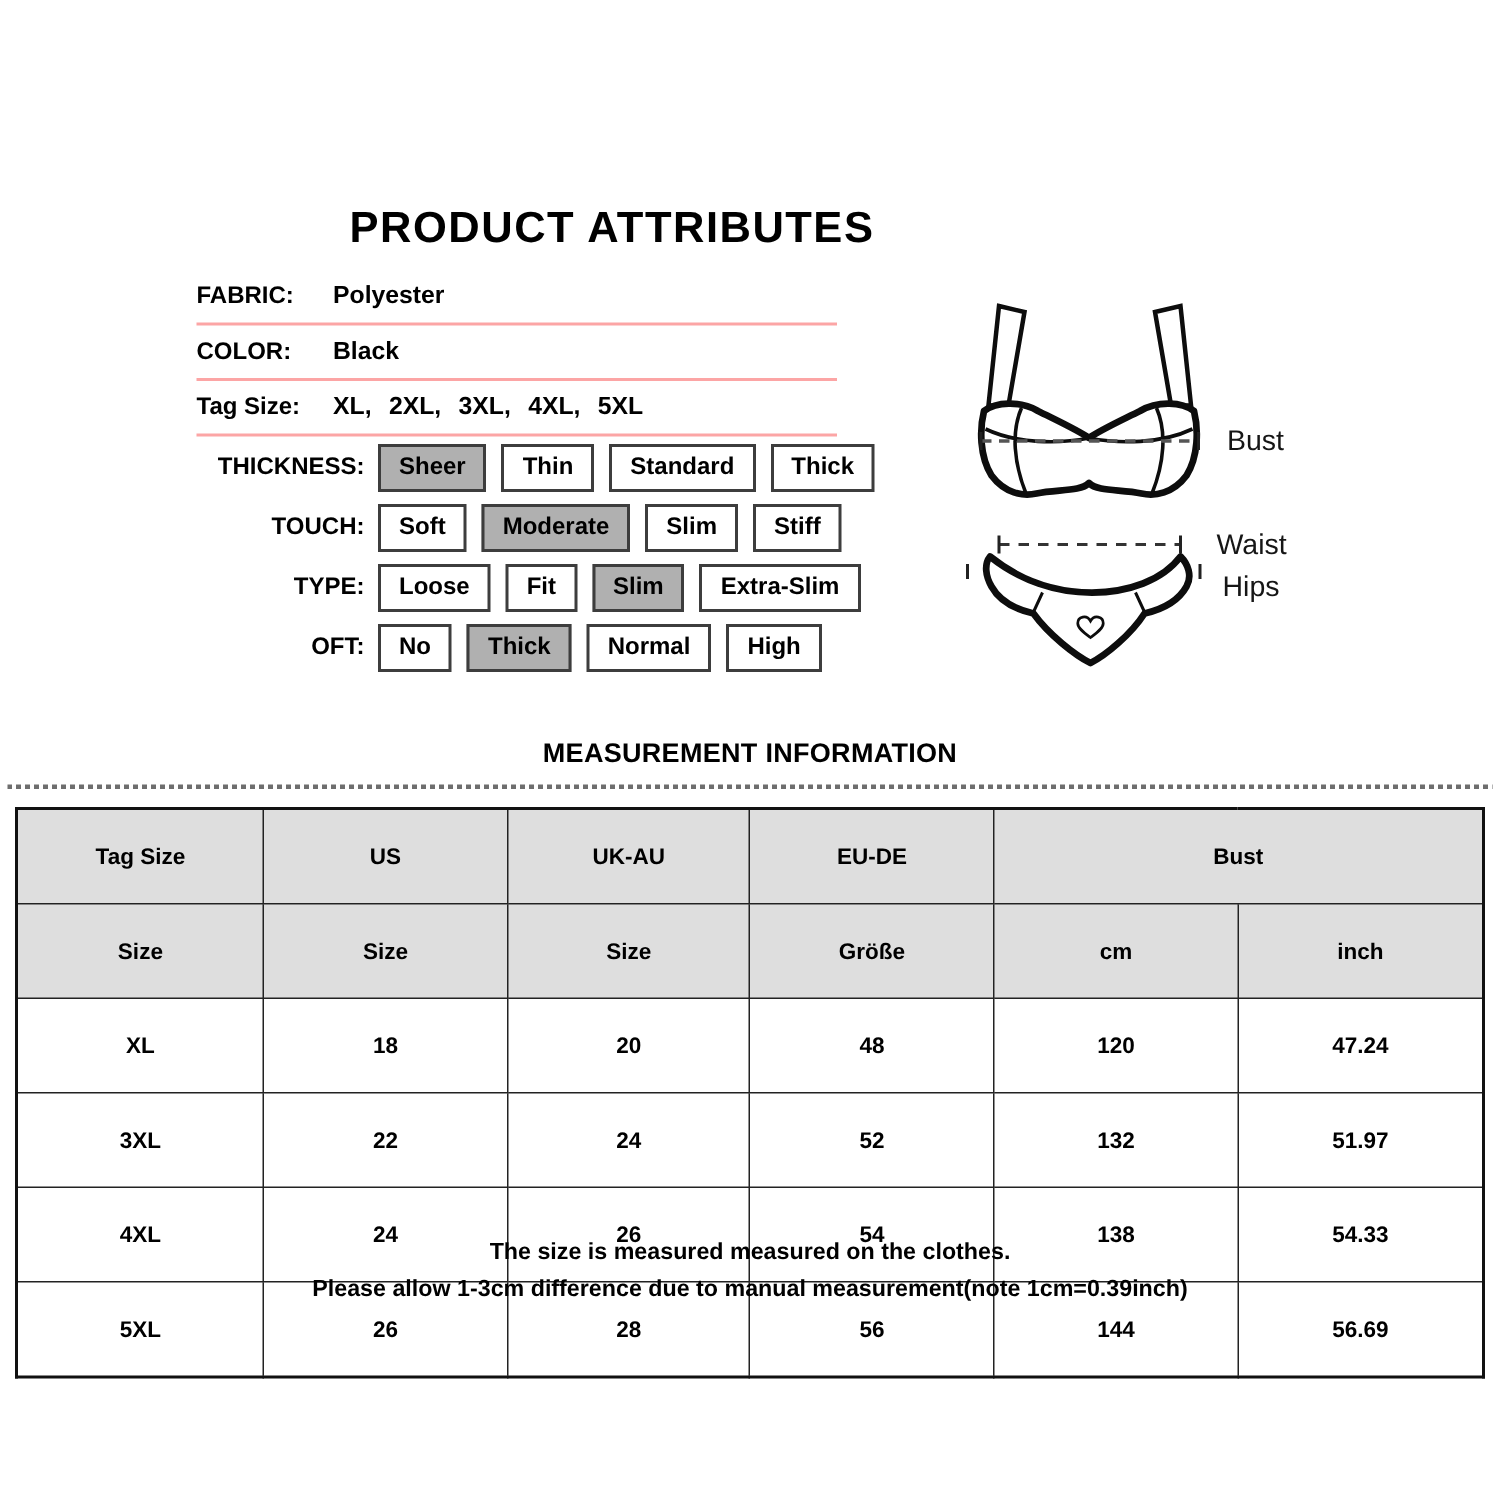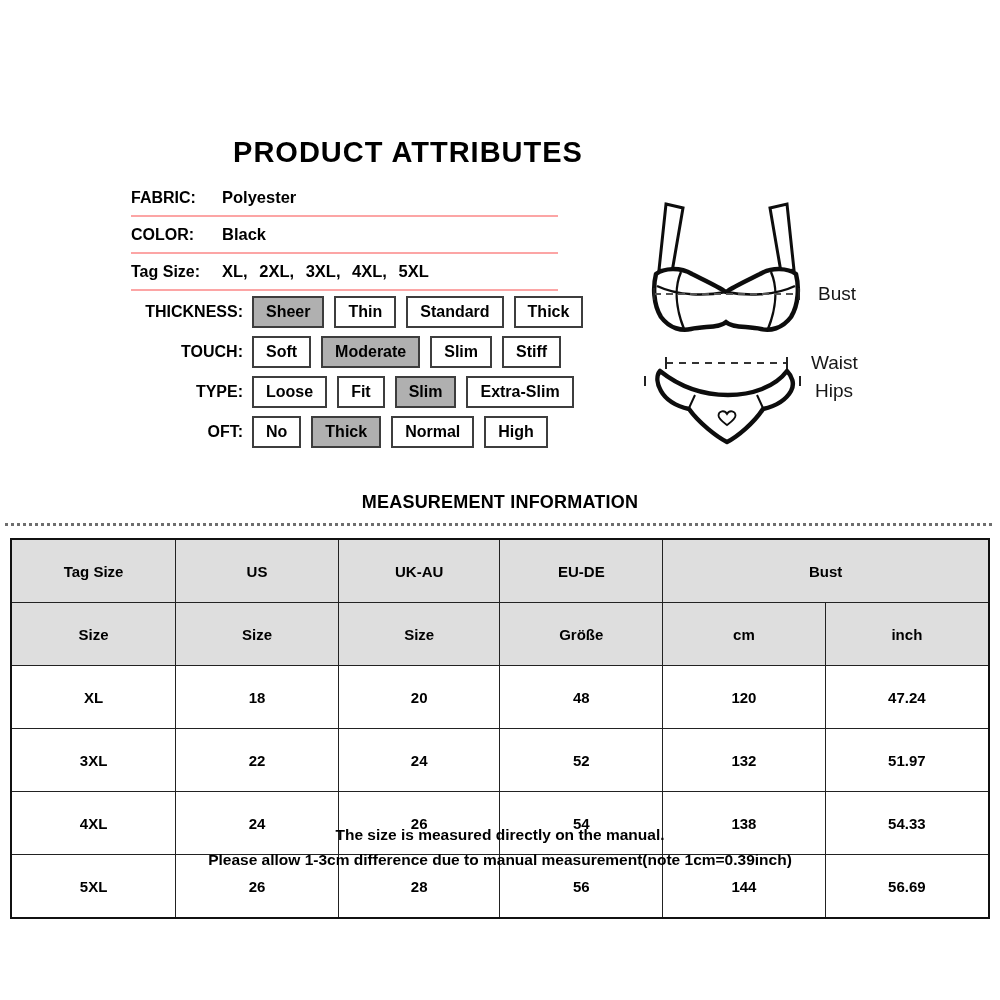--- a/index.html
+++ b/index.html
@@ -221,15 +221,15 @@
         <td>26</td>
         <td>28</td>
         <td>56</td>
         <td>144</td>
         <td>56.69</td>
       </tr>
     </tbody>
 </table>
 
 <div id="notes" class="abs">
-  <div>The size is measured directly on the manual.</div>
+  <div>The size is measured measured on the clothes.</div>
   <div>Please allow 1-3cm difference due to manual measurement(note 1cm=0.39inch)</div>
 </div>
 
 </body></html>

